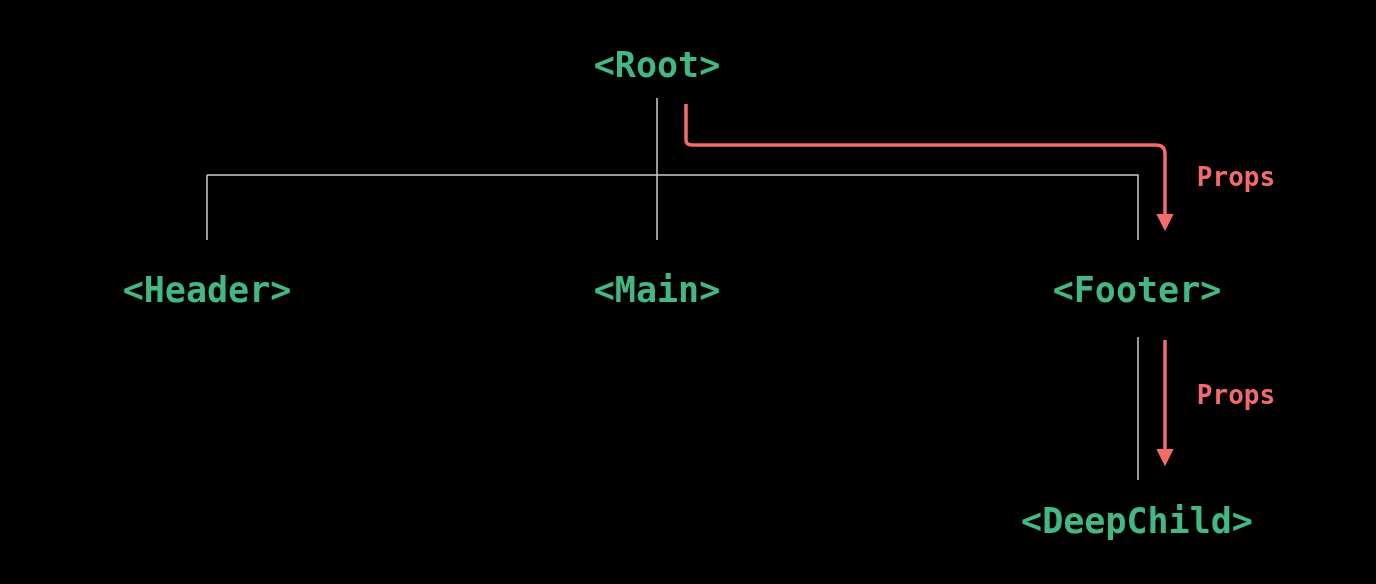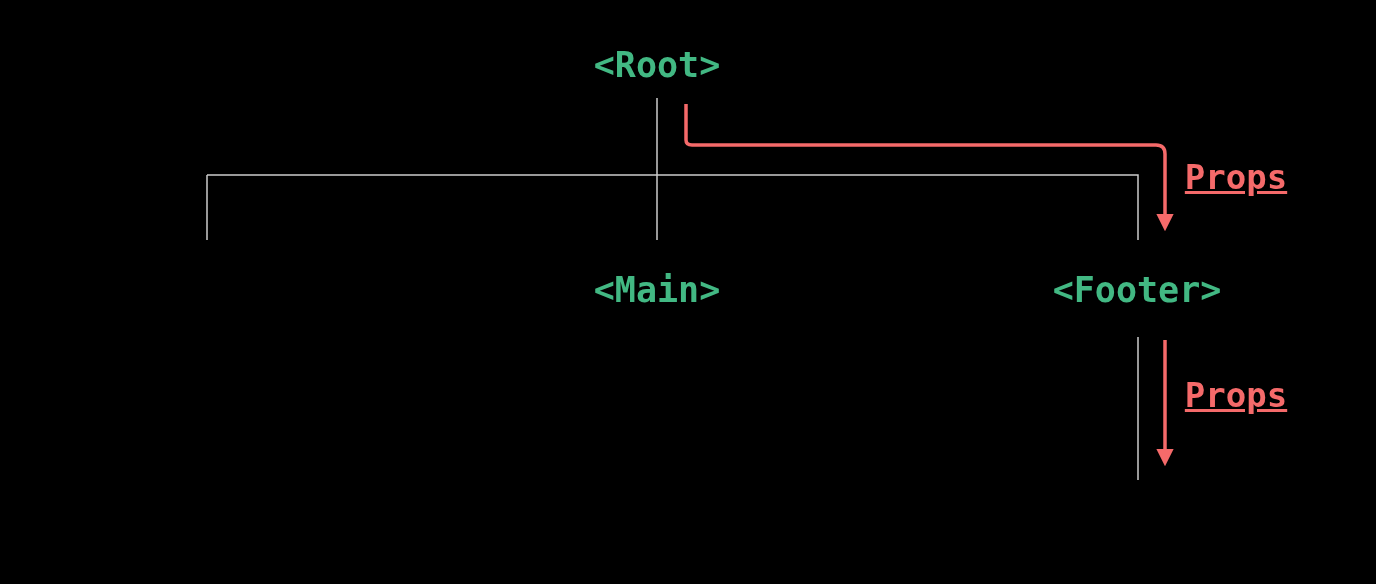--- a/index.html
+++ b/index.html
@@ -41,24 +41,23 @@
     font-weight: bold;
     font-size: 35px;
     white-space: nowrap;
     line-height: 1;
   }
   .props-label {
     position: absolute;
     transform: translate(-50%, -50%);
     color: var(--arrow-red, #f56a6a);
     font-weight: bold;
-    font-size: 34px;
+    font-size: 26px;
     white-space: nowrap;
     line-height: 1;
-    text-decoration: underline;
   }
 </style>
 </head>
 <body>
 
 <div class="canvas">
 
   <svg class="diagram-svg" width="1376" height="584" viewBox="0 0 1376 584">
     <defs>
       <marker id="arrow" viewBox="0 0 10 10" refX="7" refY="5" markerWidth="5" markerHeight="5" orient="auto-start-reverse">
@@ -71,23 +70,25 @@
              M207,175 L1138,175 L1138,240
              M1138,337 L1138,480"></path>
 
     <path class="props-arrow" d="M686,104 L686,140 Q686,145 692,145 L1156,145 Q1165,145 1165,154 L1165,226" marker-end="url(#arrow)"></path>
 
     <path class="props-arrow" d="M1165,340 L1165,461" marker-end="url(#arrow)"></path>
   </svg>
 
   <div class="node" style="left:657px; top:65px">&lt;Root&gt;</div>
 
+  <div class="node" style="left:207px; top:290px">&lt;Header&gt;</div>
 
   <div class="node" style="left:1137px; top:290px">&lt;Footer&gt;</div>
 
   <div class="node" style="left:657px; top:290px">&lt;Main&gt;</div>
 
+  <div class="node" style="left:1137px; top:521px">&lt;DeepChild&gt;</div>
 
   <div class="props-label" style="left:1236px; top:177px">Props</div>
 
   <div class="props-label" style="left:1236px; top:395px">Props</div>
 
 </div>
 
 </body></html>

